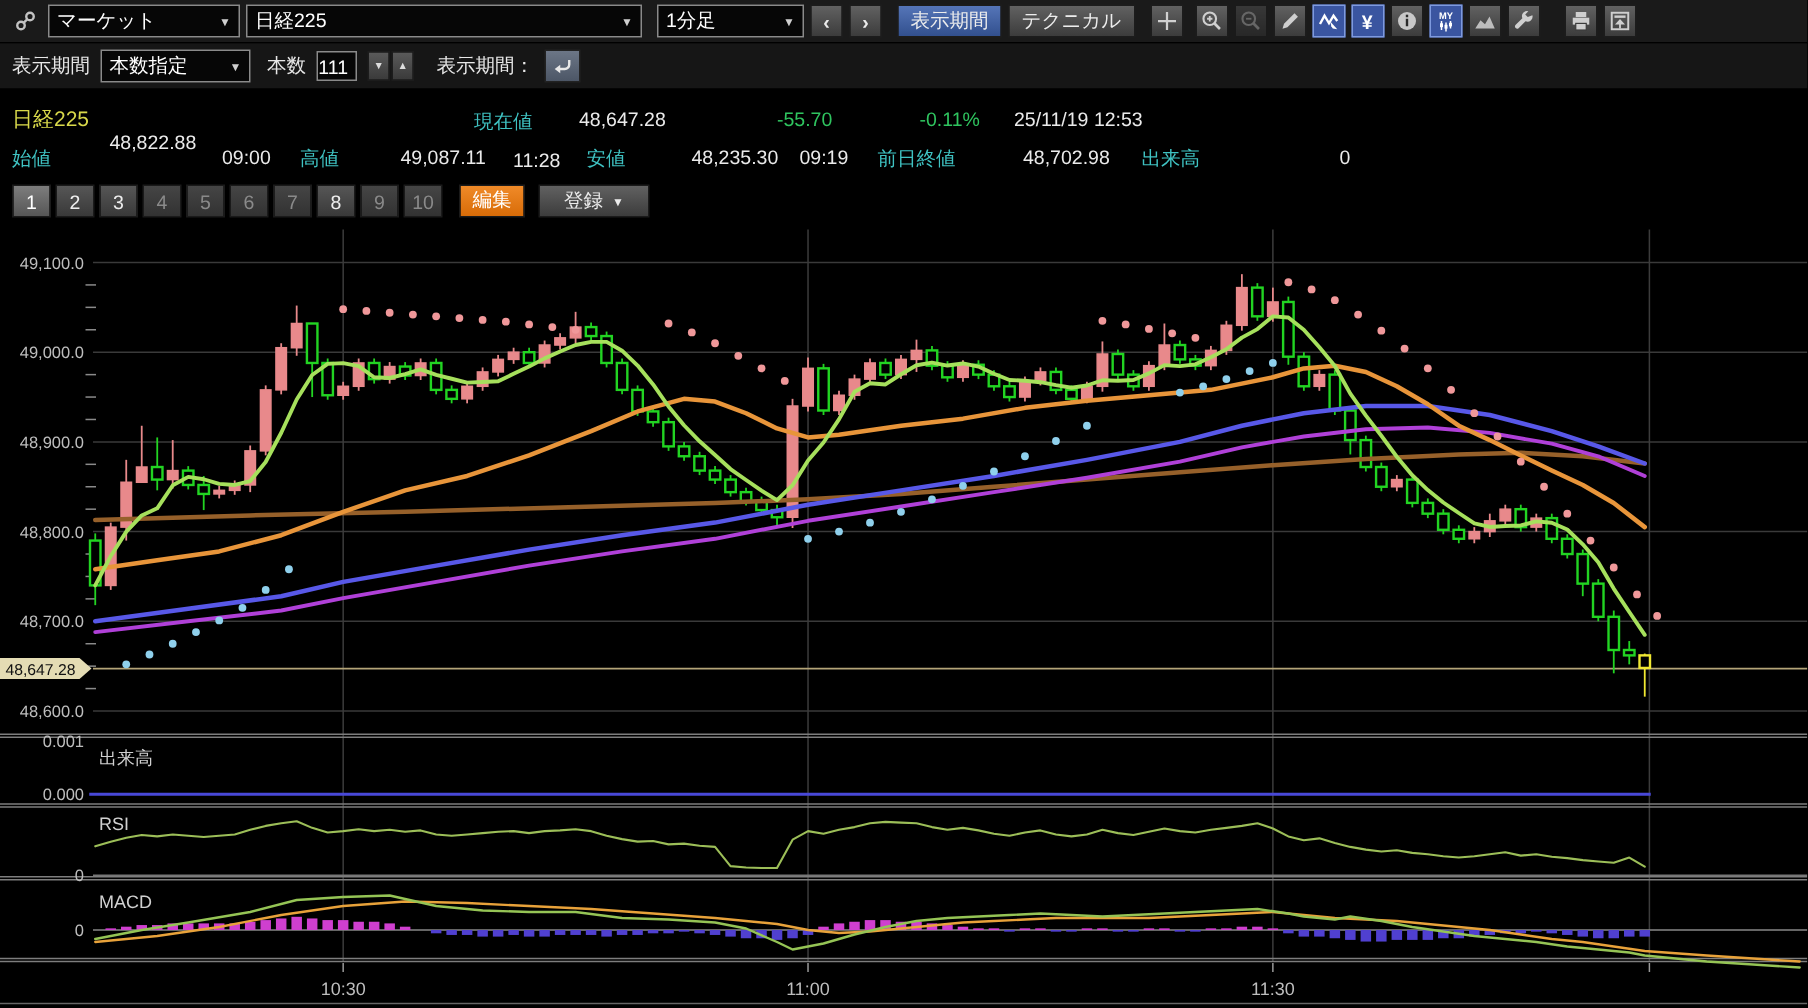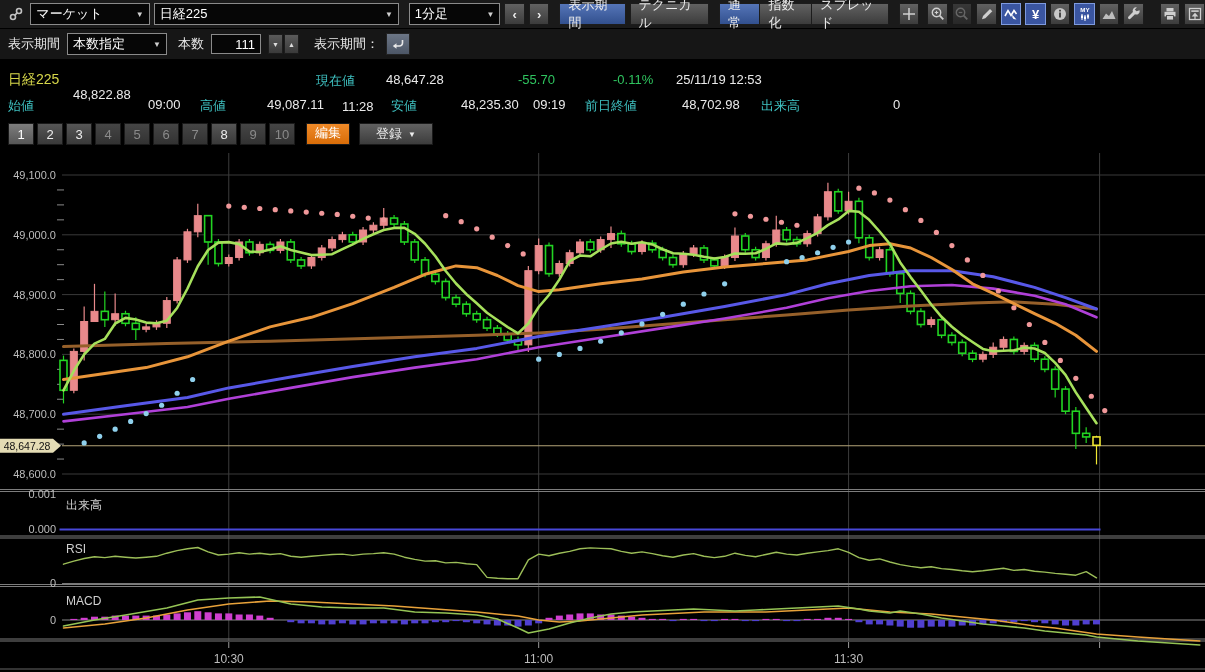--- a/index.html
+++ b/index.html
@@ -23,21 +23,21 @@
        box-sizing:border-box;cursor:default;}
   .btn.blue{background:linear-gradient(#5575b8,#32508e);}
   .seg{display:flex;gap:0;}
   .seg .btn{border-right-width:0;}
   .seg .btn:last-child{border-right-width:1px;}
   .ibtn{width:22px;height:22px;background:linear-gradient(#616161,#3c3c3c);border:1px solid #1c1c1c;
         display:flex;align-items:center;justify-content:center;box-sizing:border-box;}
   .ibtn.on{background:#3a55a0;border:1px solid #7e9ade;}
   .ibtn.off{opacity:.42;}
   .lbl{color:#e8e8e8;}
-  .numin{width:50px;height:20px;background:#060606;border:1px solid #8a8a8a;color:#fff;
+  .numin{width:27px;height:20px;background:#060606;border:1px solid #8a8a8a;color:#fff;
          display:flex;align-items:center;justify-content:flex-end;padding:0 5px;box-sizing:border-box;}
   .spin{width:15px;height:20px;background:linear-gradient(#5a5a5a,#3a3a3a);border:1px solid #1c1c1c;
         display:flex;align-items:center;justify-content:center;font-size:7px;color:#ddd;box-sizing:border-box;}
   .rst{width:24px;height:22px;background:linear-gradient(#6c7686,#4c5666);border:1px solid #222;
        display:flex;align-items:center;justify-content:center;box-sizing:border-box;}
   
   .qwrap{position:absolute;top:59px;left:0;width:1205px;height:60px;background:#000;}
   .q{position:absolute;white-space:nowrap;}
   .cy{color:#3fc2c2;}  .wh{color:#eaeaea;}  .gr{color:#2fc45f;}
   .sym{color:#d8d84a;font-size:14px;}
@@ -86,31 +86,20 @@
     </div>
   <div class="btn" style="width:22px;padding:0;font-weight:bold">
       <span>›</span>
     </div>
   <div class="btn blue" style="margin-left:6px">
       <span>表示期間</span>
     </div>
   <div class="btn">
       <span>テクニカル</span>
     </div>
-  <div class="seg" style="margin-left:6px">
-    <div class="btn blue">
-        <span>通常</span>
-      </div>
-    <div class="btn">
-        <span>指数化</span>
-      </div>
-    <div class="btn">
-        <span>スプレッド</span>
-      </div>
-  </div>
   <div class="ibtn" style="margin-left:6px">
     <svg width="16" height="16" viewBox="0 0 16 16">
         <path d="M8 2v12M2 8h12" stroke="#d0d0d0" stroke-width="1.5"></path>
       </svg>
   </div>
   <div class="ibtn" style="margin-left:4px">
     <svg width="16" height="16" viewBox="0 0 16 16">
         <circle cx="6.5" cy="6.5" r="4.2" fill="none" stroke="#d0d0d0" stroke-width="1.4"></circle>
         <path d="M9.7 9.7L13.3 13.3" stroke="#d0d0d0" stroke-width="1.8"></path>
         <path d="M6.5 4.7v3.6M4.7 6.5h3.6" stroke="#d0d0d0" stroke-width="1.2"></path>

